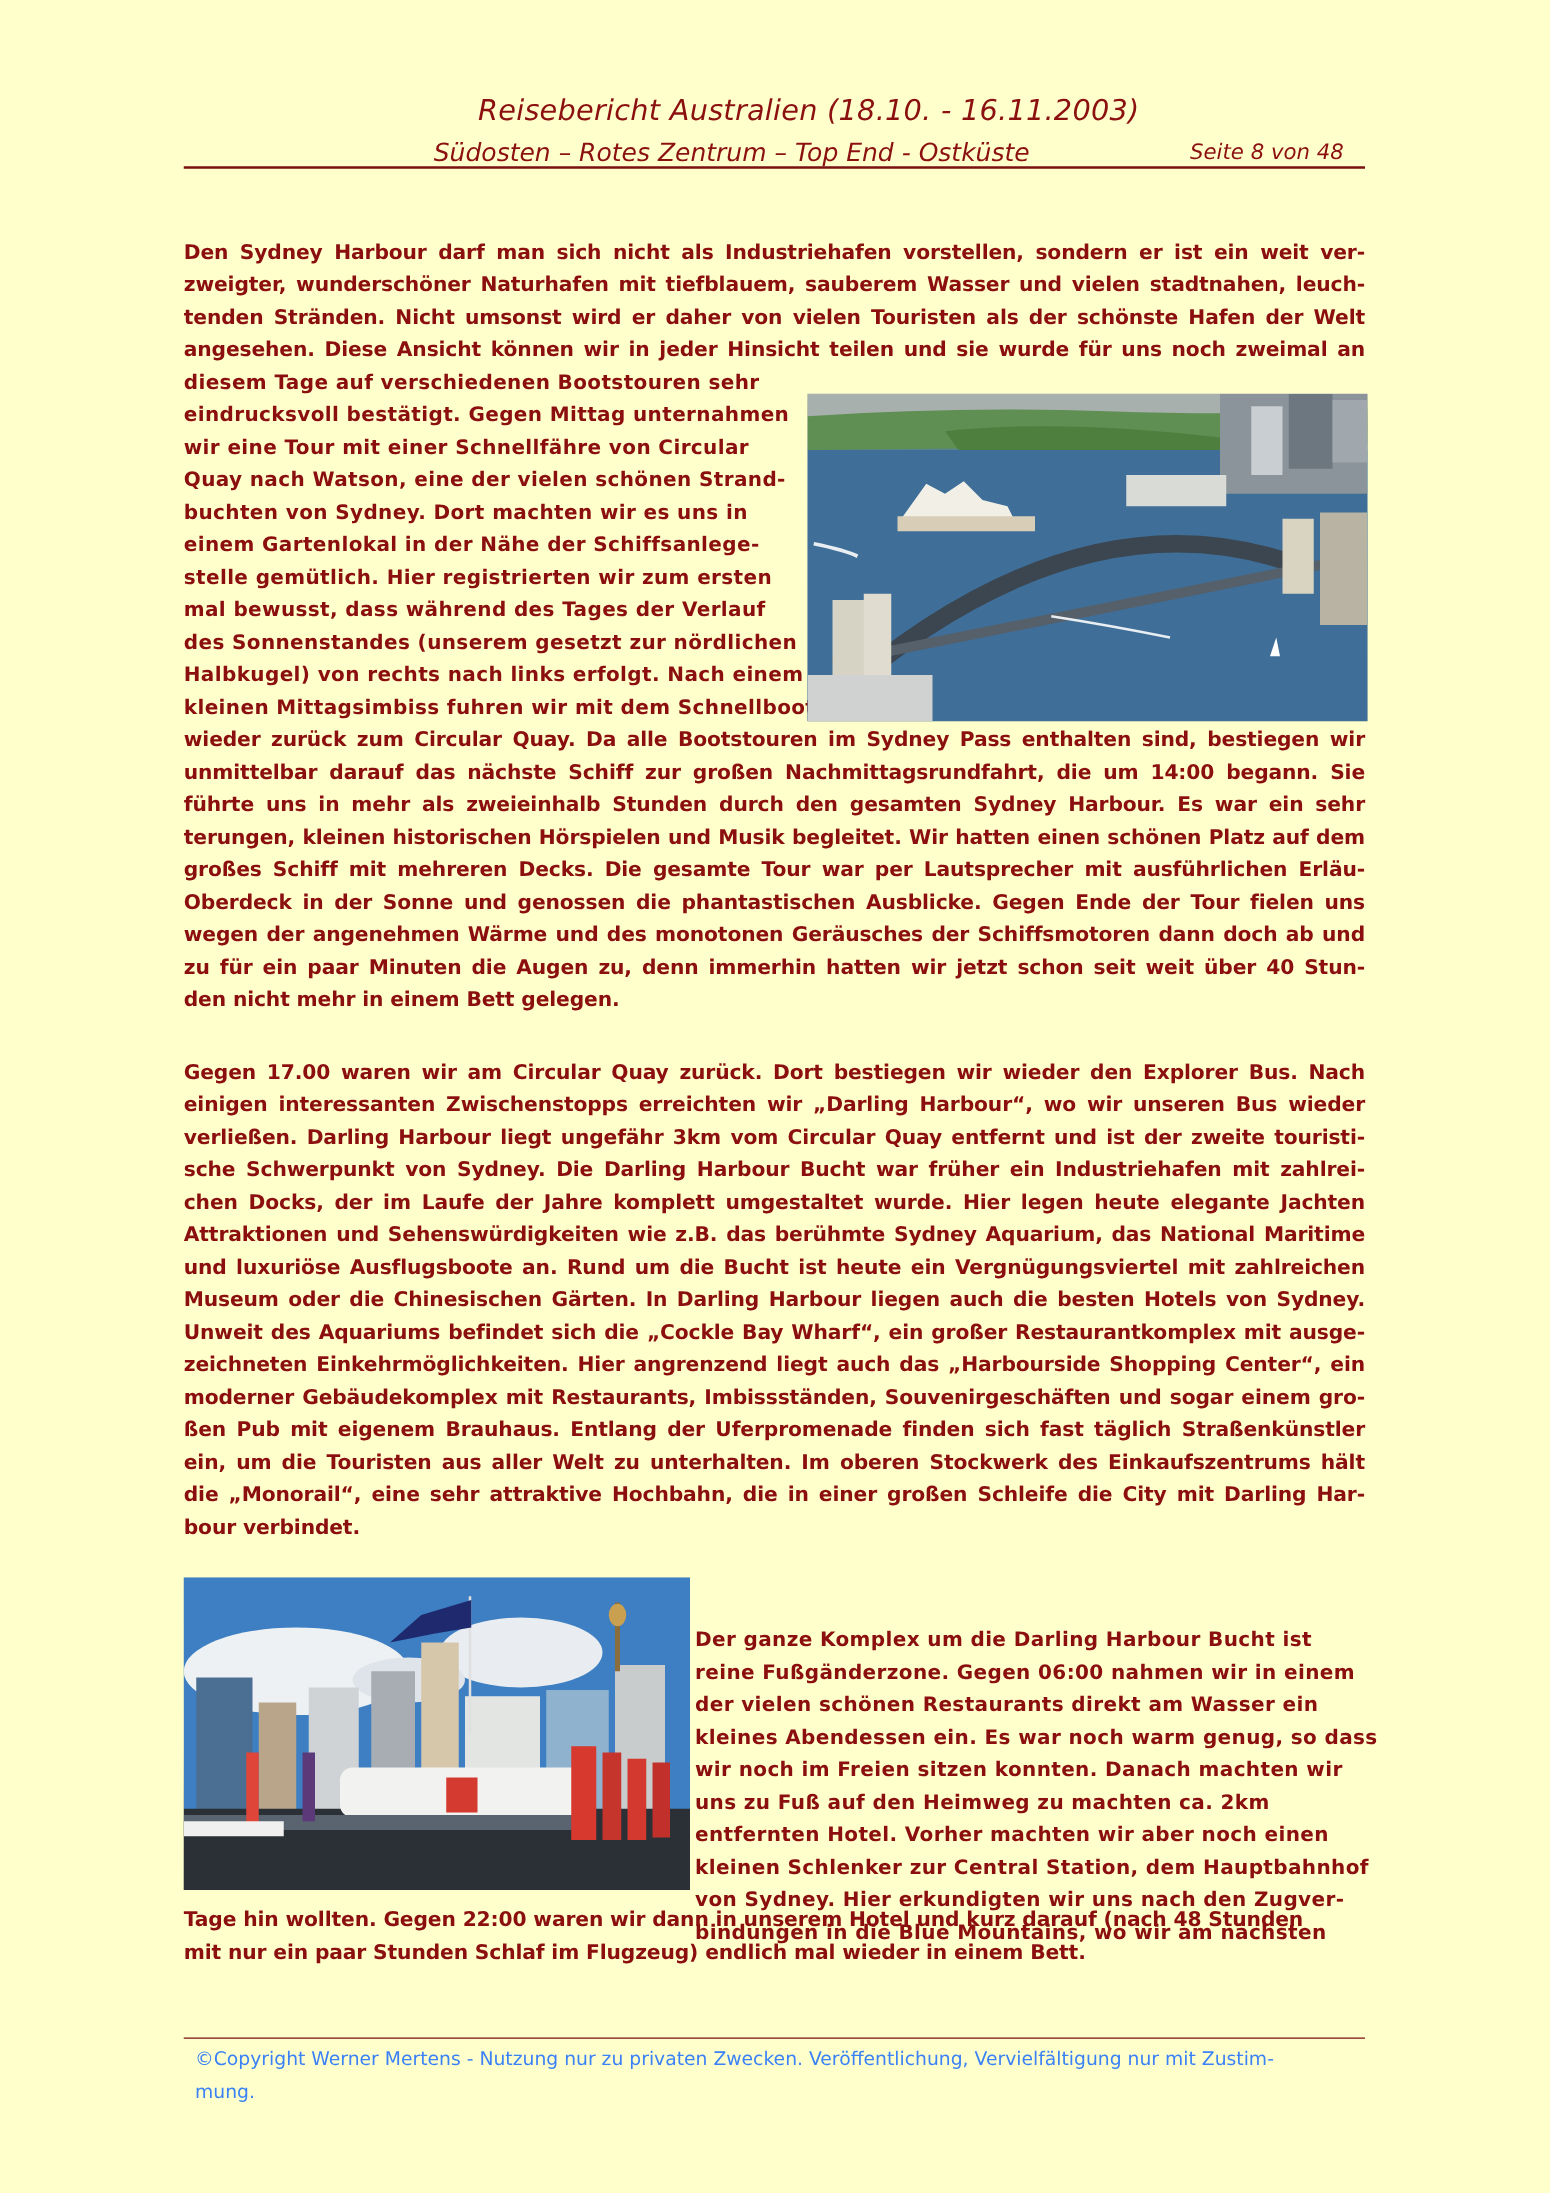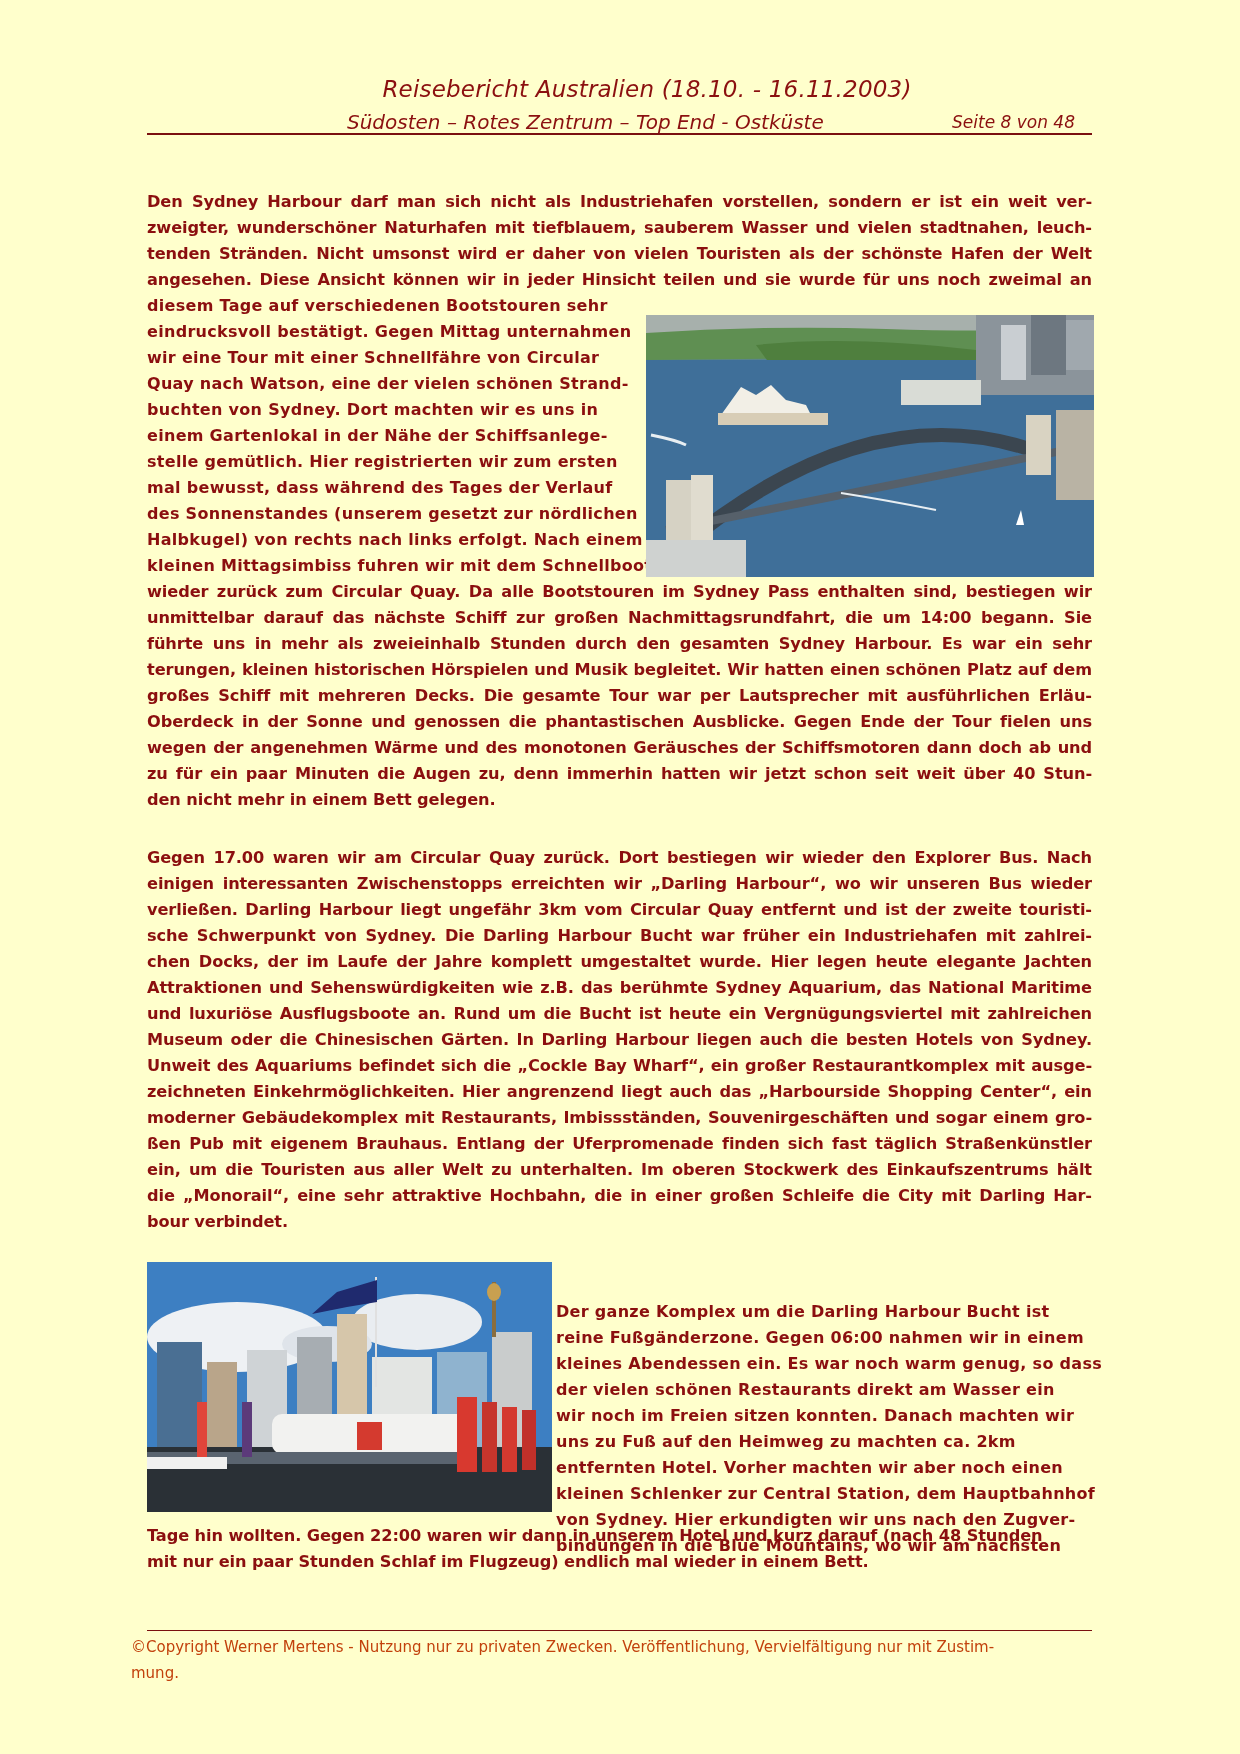--- a/index.html
+++ b/index.html
@@ -57,23 +57,23 @@
     }
     .photo-darling {
       left: 147px; top: 1262px; width: 405px; height: 250px;
       background: linear-gradient(180deg, #3f7ec0 0%, #5a94cf 35%, #8aa0b4 55%, #4a4f58 75%, #1f252c 100%);
     }
     .footer-rule {
       position: absolute; left: 147px; top: 1630px; width: 945px; height: 1px;
       background: #7a1010;
     }
     .footer-text {
-      position: absolute; left: 131px; top: 1634px; width: 945px;
+      position: absolute; left: 156px; top: 1634px; width: 945px;
       font-size: 15px; line-height: 26px;
-      color: #c2410c;
+      color: #3b82f6;
     }
   </style>
 </head>
 <body>
 
 <div class="header-title">Reisebericht Australien (18.10.  - 16.11.2003)</div>
 <div class="header-subtitle">Südosten – Rotes Zentrum – Top End - Ostküste</div>
 <div class="header-page">Seite 8 von 48</div>
 <div class="header-rule"></div>
 
@@ -182,22 +182,22 @@
     <rect x="335" y="140" width="15" height="70" fill="#c6352c"></rect>
     <rect x="355" y="145" width="15" height="65" fill="#d4392f"></rect>
     <rect x="375" y="148" width="14" height="60" fill="#c1302a"></rect>
     <rect x="0" y="195" width="80" height="12" fill="#f0f0f0"></rect>
   </svg>
 </div>
 
 <div class="text-block" style="left:556px; top:1263px; width:540px; font-size:16px; letter-spacing:0.3px;margin-top:36px;">
   <div class="line">Der ganze Komplex um die Darling Harbour Bucht ist</div>
   <div class="line">reine Fußgänderzone. Gegen 06:00 nahmen wir in einem</div>
+  <div class="line">der vielen schönen Restaurants direkt am Wasser ein</div>
   <div class="line">kleines Abendessen ein. Es war noch warm genug, so dass</div>
-  <div class="line">der vielen schönen Restaurants direkt am Wasser ein</div>
   <div class="line">wir noch im Freien sitzen konnten. Danach machten wir</div>
   <div class="line">uns zu Fuß auf den Heimweg zu machten ca. 2km</div>
   <div class="line">entfernten Hotel. Vorher machten wir aber noch einen</div>
   <div class="line">kleinen Schlenker zur Central Station, dem Hauptbahnhof</div>
   <div class="line">von Sydney. Hier erkundigten wir uns nach den Zugver-</div>
   <div class="line">bindungen in die Blue Mountains, wo wir am nächsten</div>
 </div>
 
 <div class="text-block" style="top:1523px; width:945px;">
   <div class="line">Tage hin wollten. Gegen 22:00 waren wir dann in unserem Hotel und kurz darauf (nach 48 Stunden</div>

